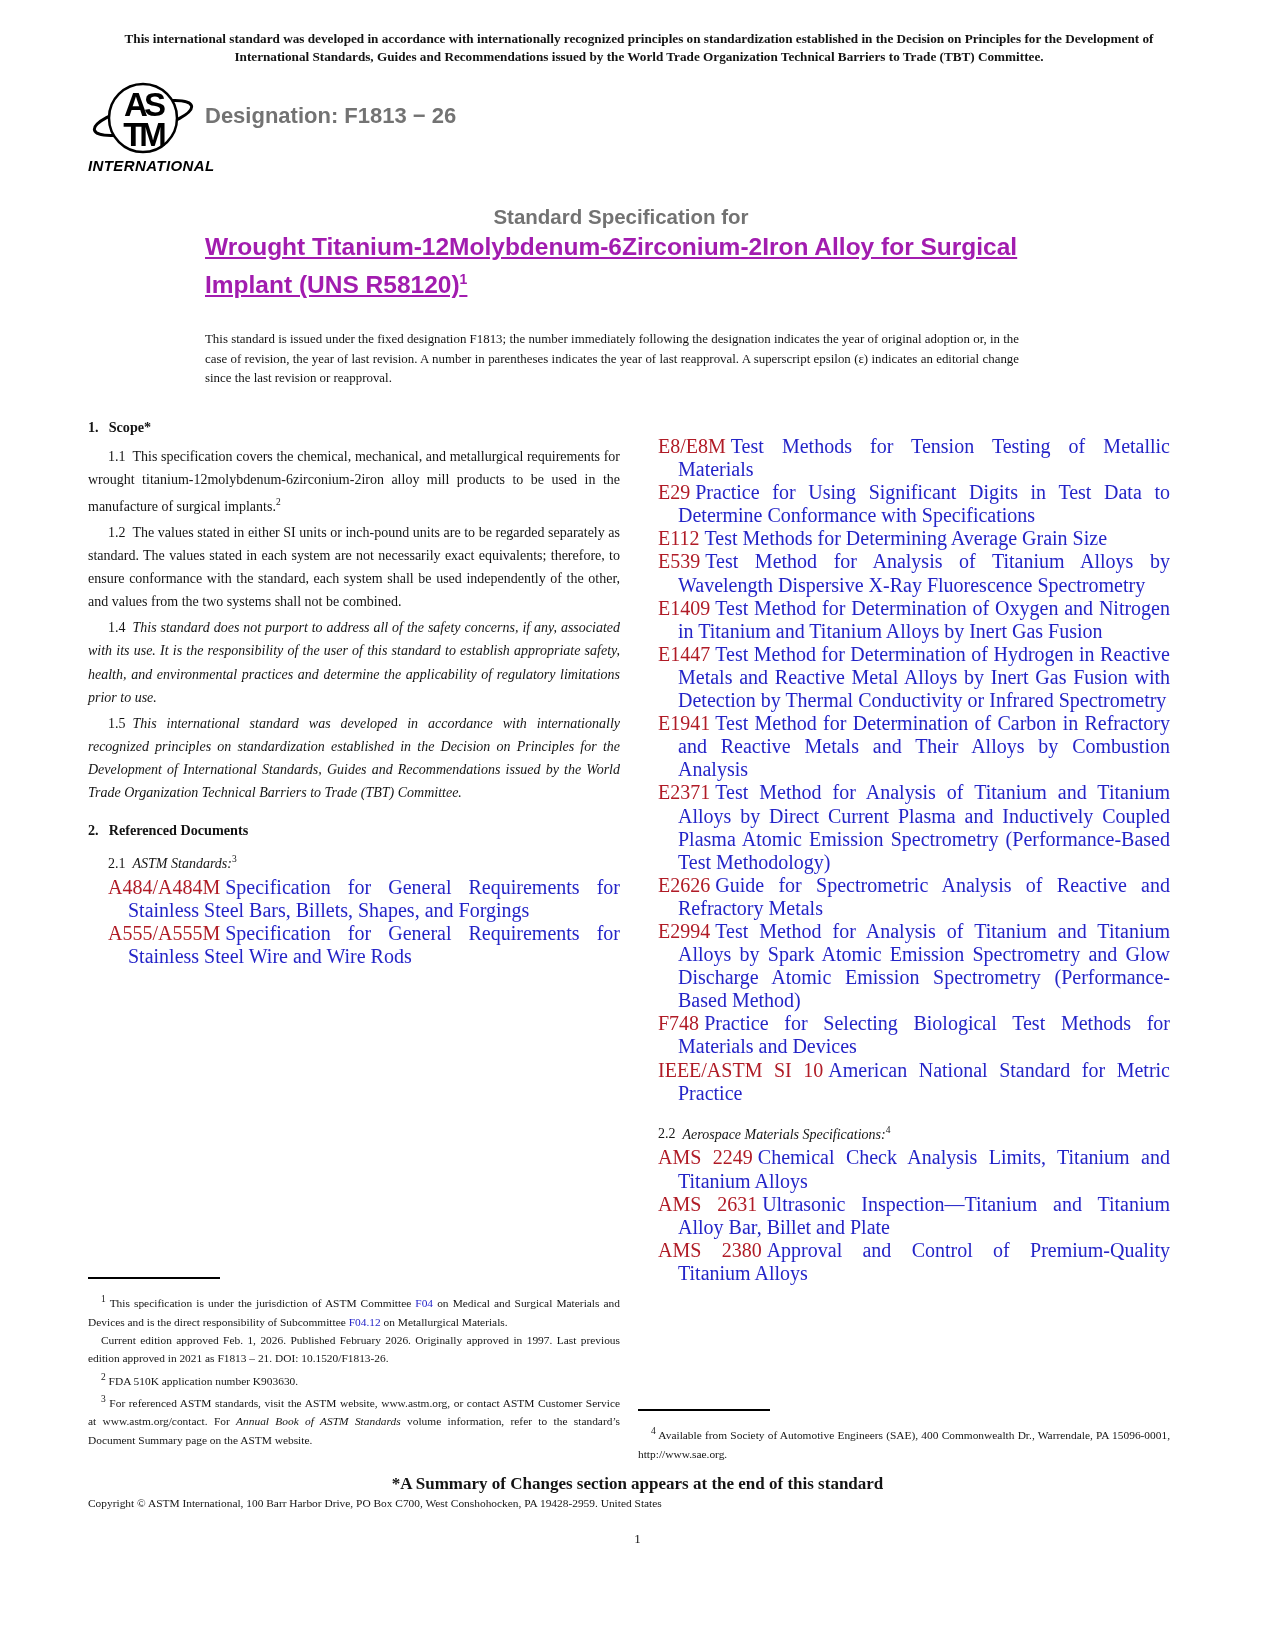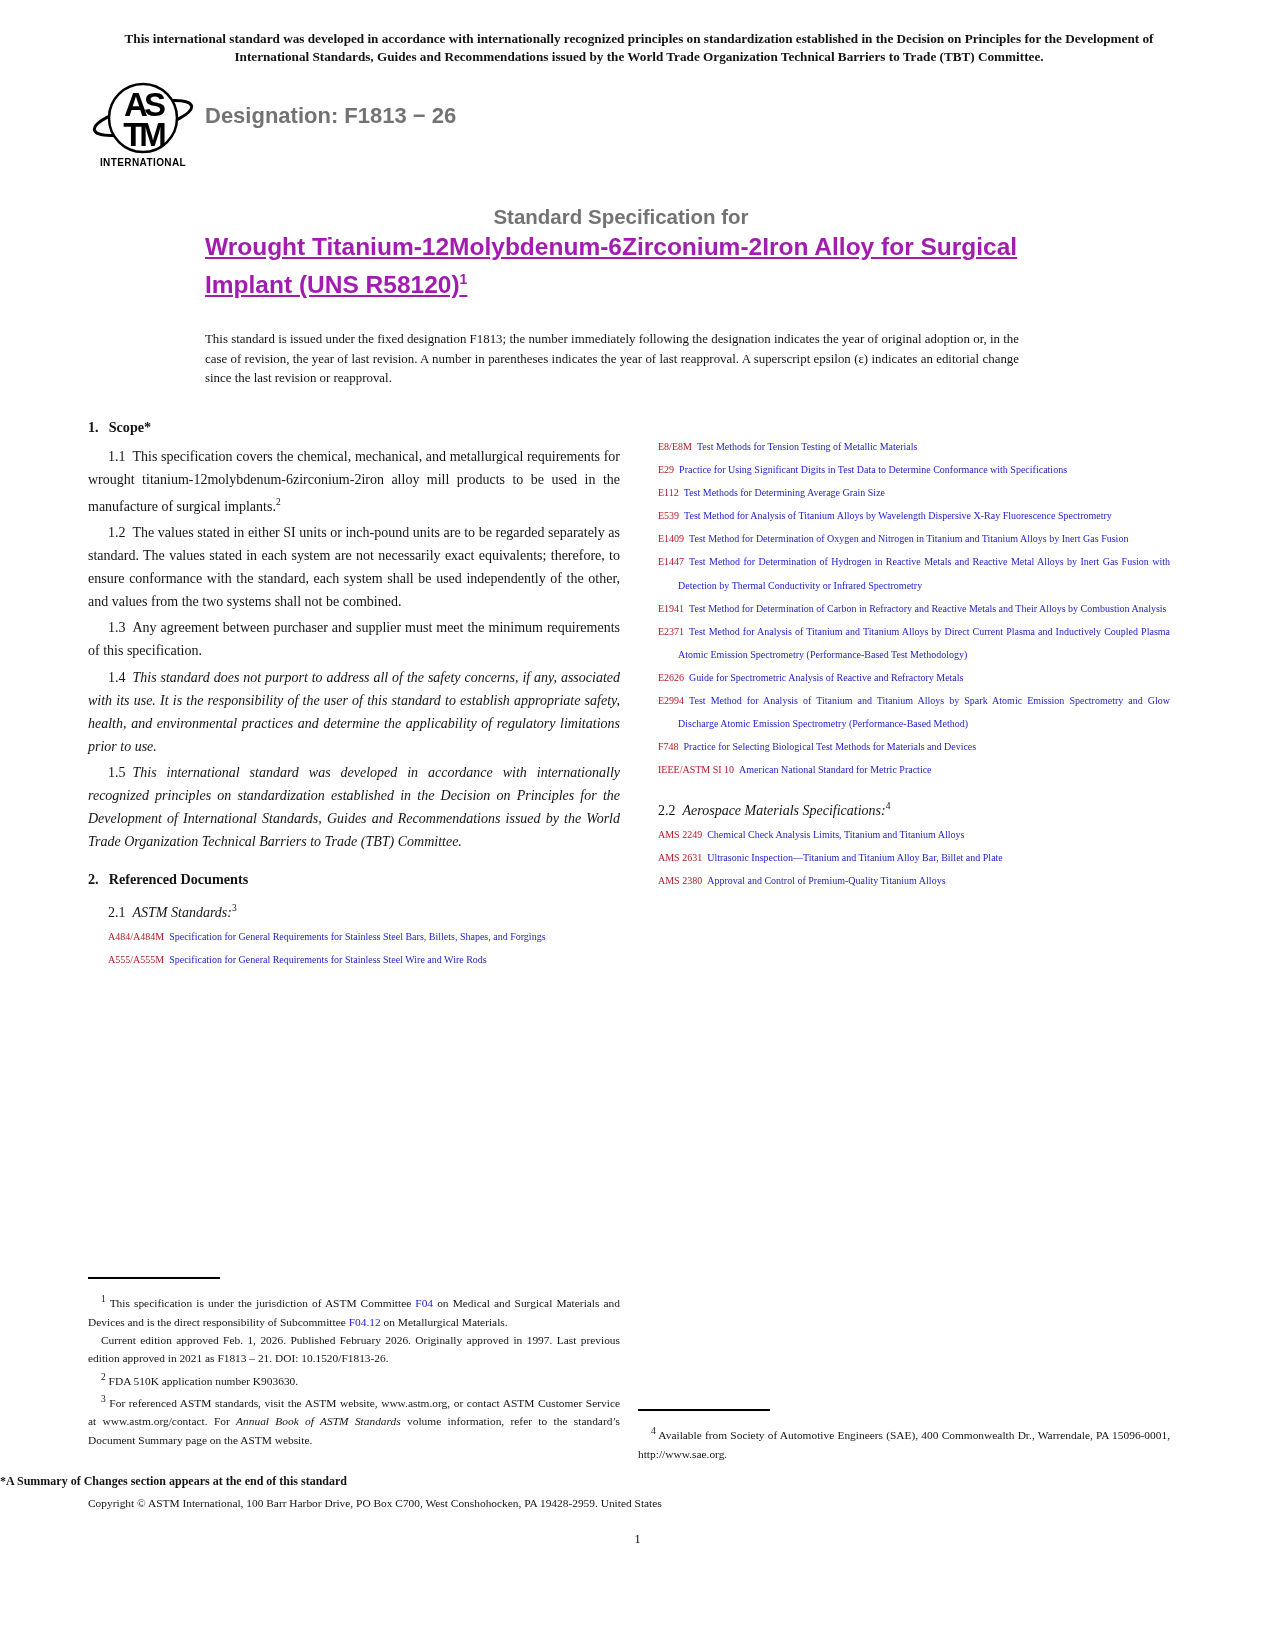--- a/index.html
+++ b/index.html
@@ -9,22 +9,22 @@
   }
   
   .disclaimer{
     position:absolute;top:30px;left:88px;width:1102px;
     font-weight:bold;font-size:13.2px;line-height:17.5px;text-align:center;
   }
   
   .brand{position:absolute;top:80px;left:88px;width:110px;text-align:center;}
   .brand svg{display:block;margin:0 auto;}
   .brand-sub{
-    font-family:"Liberation Sans", sans-serif;font-weight:bold;
-    font-size:10px;letter-spacing:.4px;margin-top:1px;color:#000;
+    font-family:"Liberation Sans", sans-serif;font-weight:bold;font-style:italic;
+    font-size:15px;letter-spacing:.4px;margin-top:1px;color:#000;
   }
   .designation{
     position:absolute;top:103px;left:205px;
     font-family:"Liberation Sans", sans-serif;font-weight:bold;font-size:22px;color:#737373;
   }
   
   .titleblock{position:absolute;top:203px;left:205px;width:832px;}
   .title-eyebrow{
     font-family:"Liberation Sans", sans-serif;font-weight:bold;
     font-size:20.5px;line-height:27px;margin:0;color:#737373;text-align:center;
@@ -44,36 +44,36 @@
   .col-right{padding-top:16px;height:1028px;}
   .sechead{font-size:14.2px;font-weight:bold;margin:0 0 9px 0;}
   .sechead .hnum{margin-right:10px;}
   .sechead.second{margin-top:15px;}
   p.body{font-size:14px;line-height:23.1px;text-align:justify;margin:0 0 3px 0;text-indent:20px;}
   p.body .pnum{margin-right:7px;}
   .it{font-style:italic;}
   p.subclause{font-size:14px;line-height:23.1px;margin:0 0 1px 0;text-indent:20px;}
   p.subclause .pnum{margin-right:7px;}
   p.ref{
-    font-size:10px;line-height:23.1px;text-align:justify;
+    font-size:20px;line-height:23.1px;text-align:justify;
     margin:0;padding-left:40px;text-indent:-20px;
   }
   a.refcode{color:var(--red);text-decoration:none;margin-right:5px;}
   a.reftitle{color:var(--blue);text-decoration:none;}
   sup{font-size:9.5px;}
   
   .footnotes{margin-top:auto;}
   .fnrule{width:132px;border-top:2px solid #000;margin:0 0 11px 0;}
   p.fn{font-size:11.4px;line-height:18.4px;text-align:justify;margin:0;text-indent:13px;}
   p.fn a{text-decoration:none;color:var(--blue);}
   .fn-pad{padding-bottom:14px;}
   
   .summary{
-    position:absolute;top:1474px;left:0;width:100%;
-    font-weight:bold;font-size:12px;
+    position:absolute;top:1474px;left:0;width:100%;text-align:center;
+    font-weight:bold;font-size:17px;
   }
   .copyright{position:absolute;top:1497px;left:88px;font-size:11.4px;}
   .pagenum{position:absolute;top:1531px;left:0;width:100%;text-align:center;font-size:13px;}
 </style>
 </head>
 <body>
 
 <div class="page" style="--red:#b01b26;--blue:#2424c8;">
 
   <div class="disclaimer">This international standard was developed in accordance with internationally recognized principles on standardization established in the Decision on Principles for the Development of International Standards, Guides and Recommendations issued by the World Trade Organization Technical Barriers to Trade (TBT) Committee.</div>
@@ -99,21 +99,20 @@
 
   <div class="cols">
 
     <div class="col col-left">
       <h3 class="sechead"><span class="hnum">1.</span><span>Scope*</span></h3>
 
       <p class="body"><span class="pnum">1.1</span><span>This specification covers the chemical, mechanical, and metallurgical requirements for wrought titanium-12molybdenum-6zirconium-2iron alloy mill products to be used in the manufacture of surgical implants.</span><sup>2</sup></p>
 
       <p class="body"><span class="pnum">1.2</span><span>The values stated in either SI units or inch-pound units are to be regarded separately as standard. The values stated in each system are not necessarily exact equivalents; therefore, to ensure conformance with the standard, each system shall be used independently of the other, and values from the two systems shall not be combined.</span></p>
 
-      <p class="body"><span class="pnum">1.3</span><span>Any agreement between purchaser and supplier must meet the minimum requirements of this specification.</span></p>
 
       <p class="body"><span class="pnum">1.4</span><span class="it">This standard does not purport to address all of the safety concerns, if any, associated with its use. It is the responsibility of the user of this standard to establish appropriate safety, health, and environmental practices and determine the applicability of regulatory limitations prior to use.</span></p>
 
       <p class="body"><span class="pnum">1.5</span><span class="it">This international standard was developed in accordance with internationally recognized principles on standardization established in the Decision on Principles for the Development of International Standards, Guides and Recommendations issued by the World Trade Organization Technical Barriers to Trade (TBT) Committee.</span></p>
 
       <h3 class="sechead second"><span class="hnum">2.</span><span>Referenced Documents</span></h3>
 
       <p class="subclause"><span class="pnum">2.1</span><span class="it">ASTM Standards:</span><sup>3</sup></p>
 
       <p class="ref"><a class="refcode" href="#">A484/A484M</a><a class="reftitle" href="#">Specification for General Requirements for Stainless Steel Bars, Billets, Shapes, and Forgings</a></p>

